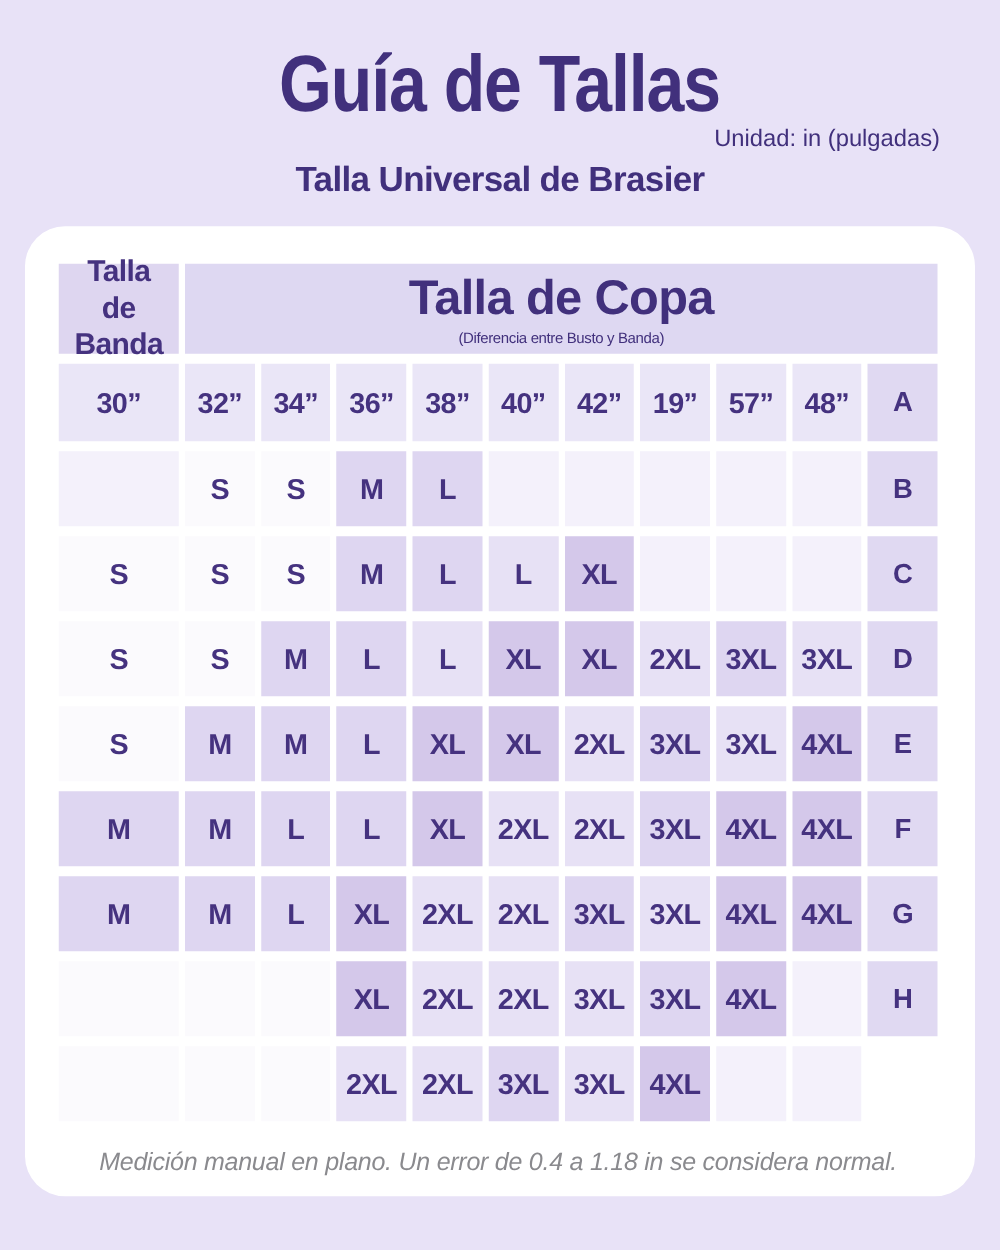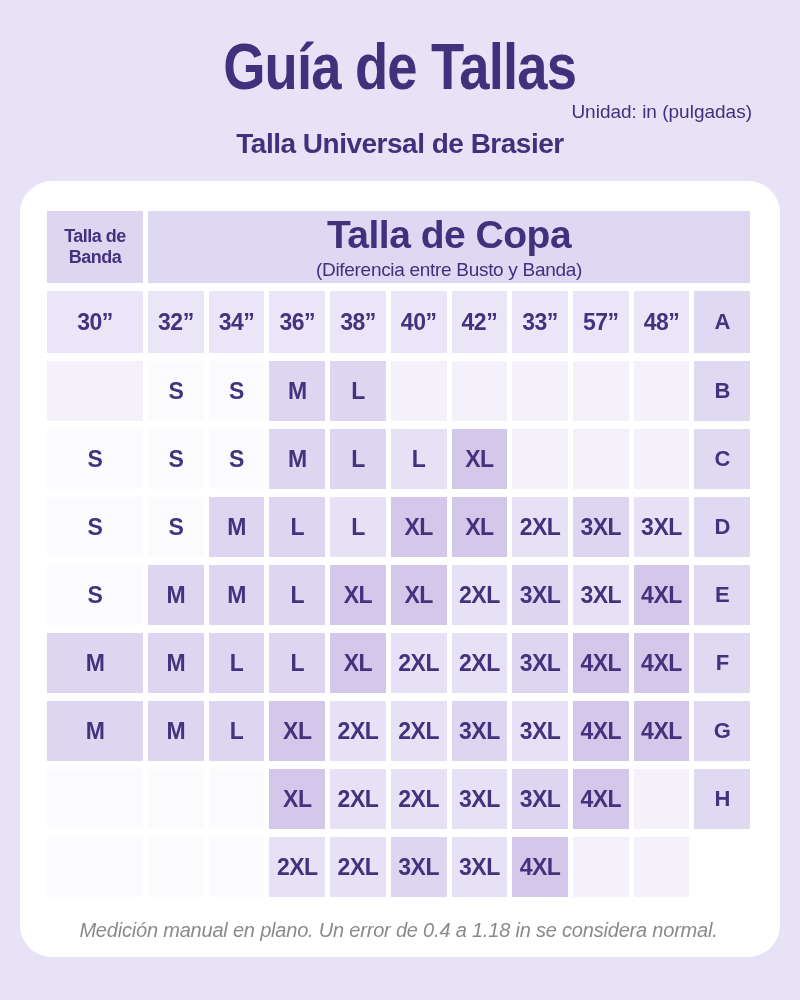--- a/index.html
+++ b/index.html
@@ -47,30 +47,30 @@
     grid-template-rows:72px 62px repeat(8, 60px);
     column-gap:5px; row-gap:8px;
   }
   .banner{
     grid-column:2 / 12; grid-row:1;
     background:var(--banner-bg);
     display:flex; flex-direction:column; align-items:center; justify-content:center;
     gap:2px;
   }
   .banner-title{font-size:39px; font-weight:700; color:var(--title-text); letter-spacing:-0.5px;}
-  .banner-subtitle{font-size:19px; font-weight:500; color:var(--title-text); letter-spacing:-0.3px;}
+  .banner-subtitle{font-size:12px; font-weight:500; color:var(--title-text); letter-spacing:-0.3px;}
   .cell{
     display:flex; align-items:center; justify-content:center;
     text-align:center;
     font-weight:700; font-size:23px; color:var(--purple-text);
     letter-spacing:-0.5px;
   }
   .band-header{
     background:var(--band-header-bg);
-    font-size:18px; line-height:1.2; padding:16px 12px;
+    font-size:24px; line-height:1.2; padding:16px 12px;
   }
   .col-header{background:var(--column-header-bg);}
   .row-label{background:var(--row-label-bg); font-size:22px;}
   .s0{background:var(--shade-0);} .s1{background:var(--shade-1);}
   .s2{background:var(--shade-2);} .s3{background:var(--shade-3);}
   .s4{background:var(--shade-4);}
   .footer-note{
     margin-top:22px; text-align:center;
     font-size:20px; font-weight:400; color:var(--footer-text);
     letter-spacing:-0.2px;
@@ -94,21 +94,21 @@
     </div>
     <div class="cell band-header">Talla de Banda</div>
 
   <div class="cell col-header">30”</div>
       <div class="cell col-header">32”</div>
       <div class="cell col-header">34”</div>
       <div class="cell col-header">36”</div>
       <div class="cell col-header">38”</div>
       <div class="cell col-header">40”</div>
       <div class="cell col-header">42”</div>
-      <div class="cell col-header">33”</div>
+      <div class="cell col-header">19”</div>
       <div class="cell col-header">57”</div>
       <div class="cell col-header">48”</div>
       <div class="cell row-label">A</div>
       <div class="cell s1"></div>
       <div class="cell s0">S</div>
       <div class="cell s0">S</div>
       <div class="cell s3">M</div>
       <div class="cell s3">L</div>
       <div class="cell s1"></div>
       <div class="cell s1"></div>

